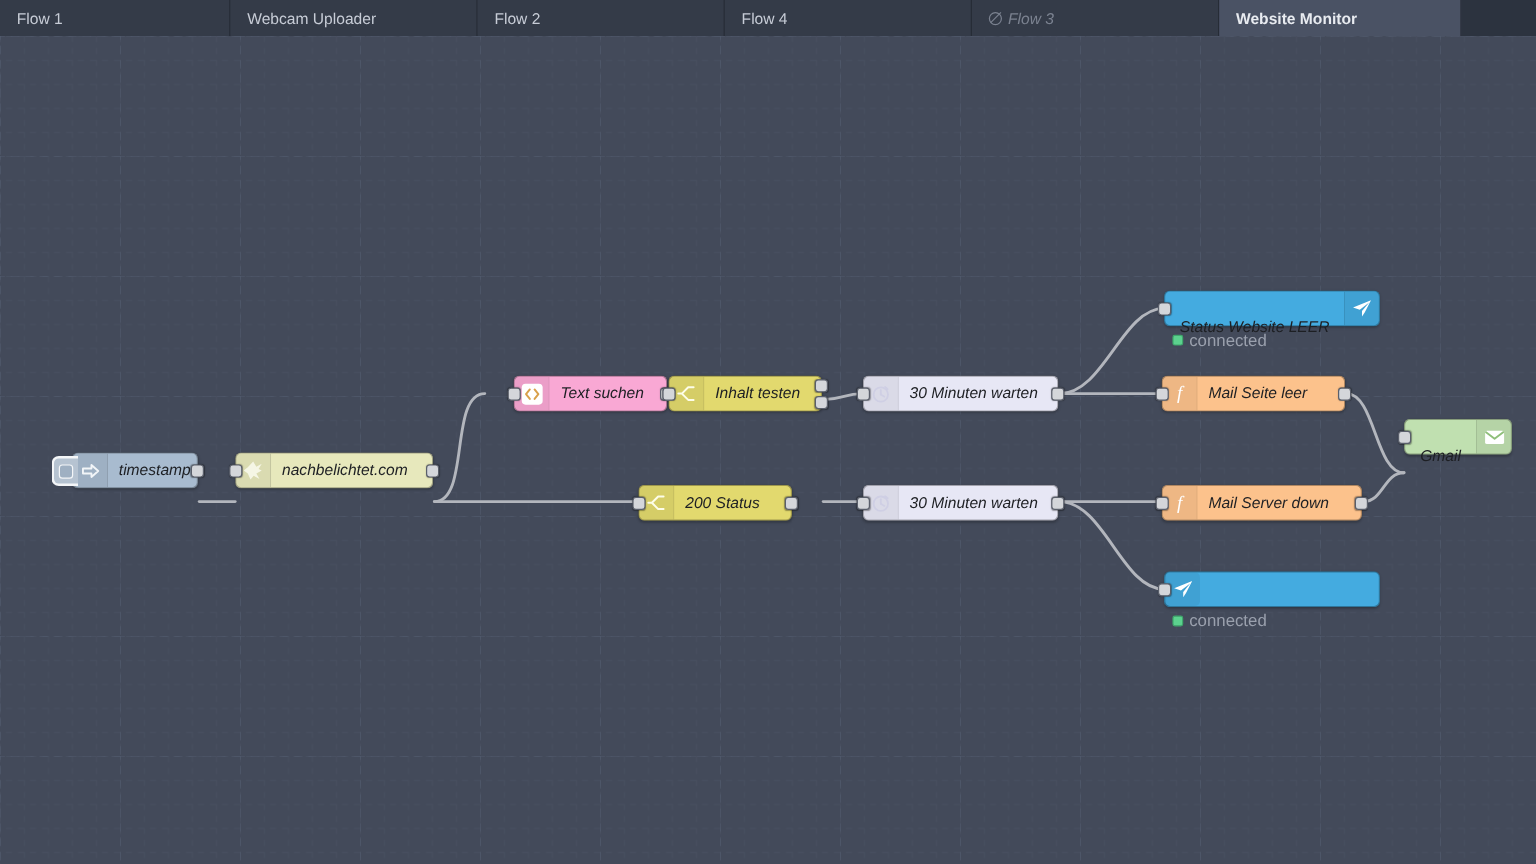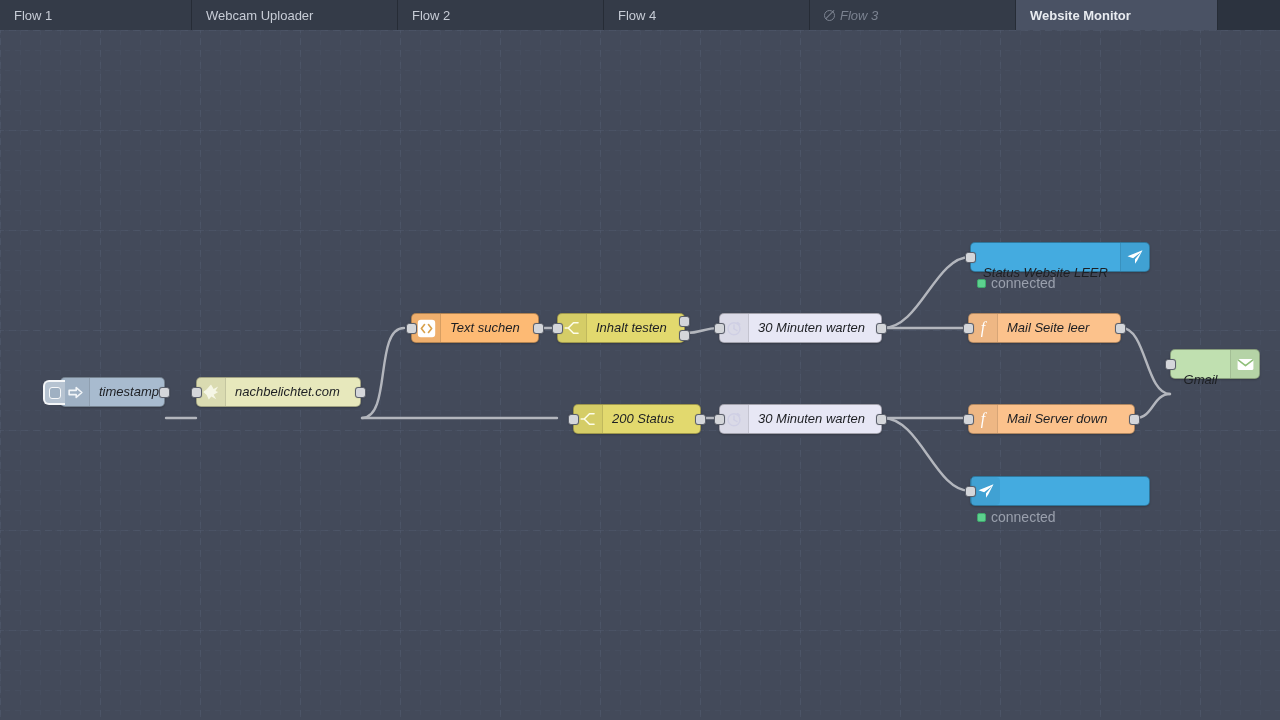--- a/index.html
+++ b/index.html
@@ -263,21 +263,21 @@
       <div class="node" style="left: 196px; top: 347px; width: 165px; background: rgb(231, 232, 188);">
         <div class="nicon">
           <svg width="18" height="18" viewBox="0 0 24 24">
             <path d="M12 2 l3.5 6 6-3.5 -3.5 6 L21.5 12 15.5 15.5 19 21.5 12.5 18 9 22 6 15.5 1.5 12 6 8.5 z" fill="#f7f9e9" opacity="0.92"></path>
           </svg>
         </div>
         <div class="label">nachbelichtet.com</div>
         <div class="port in" style="top: 9px;"></div>
         <div class="port out" style="top: 9px;"></div>
       </div>
-      <div class="node" style="left: 411px; top: 283px; width: 128px; background: #fdba74;">
+      <div class="node" style="left: 428px; top: 283px; width: 128px; background: #f9a8d4;">
         <div class="nicon">
           <svg width="19" height="19" viewBox="0 0 24 24">
             <rect x="1" y="1" width="22" height="22" rx="4" fill="#ffffff"></rect>
             <path d="M9.5 7 L5.5 12 9.5 17 M14.5 7 L18.5 12 14.5 17" fill="none" stroke="#d9a14c" stroke-width="2.1" stroke-linecap="round" stroke-linejoin="round"></path>
           </svg>
         </div>
         <div class="label">Text suchen</div>
         <div class="port in" style="top: 9px;"></div>
         <div class="port out" style="top: 9px;"></div>
       </div>
@@ -321,21 +321,21 @@
           <svg width="18" height="18" viewBox="0 0 24 24">
             <path d="M22 3 L2 11 L9.5 13.5 L20 5.5 L12 15 L12 21 L15 16.5 L22 3 z" fill="#ffffff"></path>
           </svg>
         </div>
         <div class="port in" style="top: 9px;"></div>
         <div class="status">
           <span class="dot"></span>
           <span>connected</span>
         </div>
       </div>
-      <div class="node" style="left: 573px; top: 374px; width: 128px; background: rgb(226, 217, 110);">
+      <div class="node" style="left: 532px; top: 374px; width: 128px; background: rgb(226, 217, 110);">
         <div class="nicon">
           <svg width="18" height="18" viewBox="0 0 24 24">
             <path d="M20 5 H14 L7 12 L14 19 H20 M7 12 H3" fill="none" stroke="#fdfde8" stroke-width="2.2" stroke-linecap="round" stroke-linejoin="round"></path>
           </svg>
         </div>
         <div class="label">200 Status</div>
         <div class="port in" style="top: 9px;"></div>
         <div class="port out" style="top: 9px;"></div>
       </div>
       <div class="node" style="left: 719px; top: 374px; width: 163px; background: rgb(231, 231, 245);">

